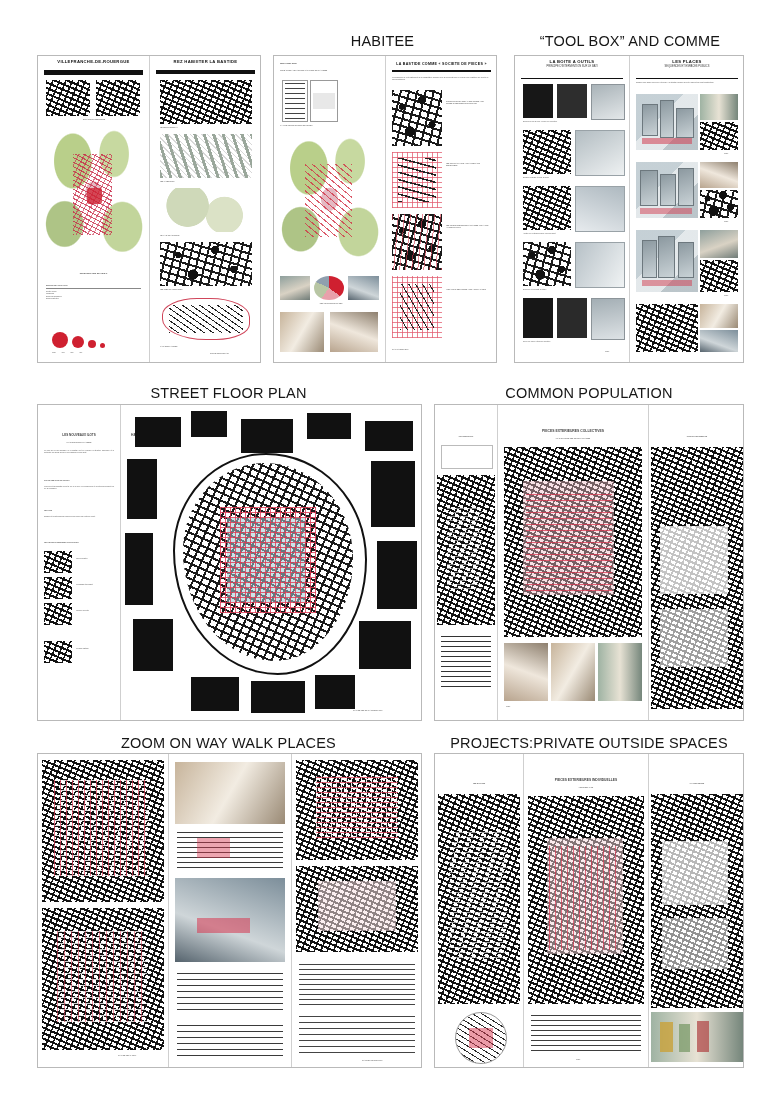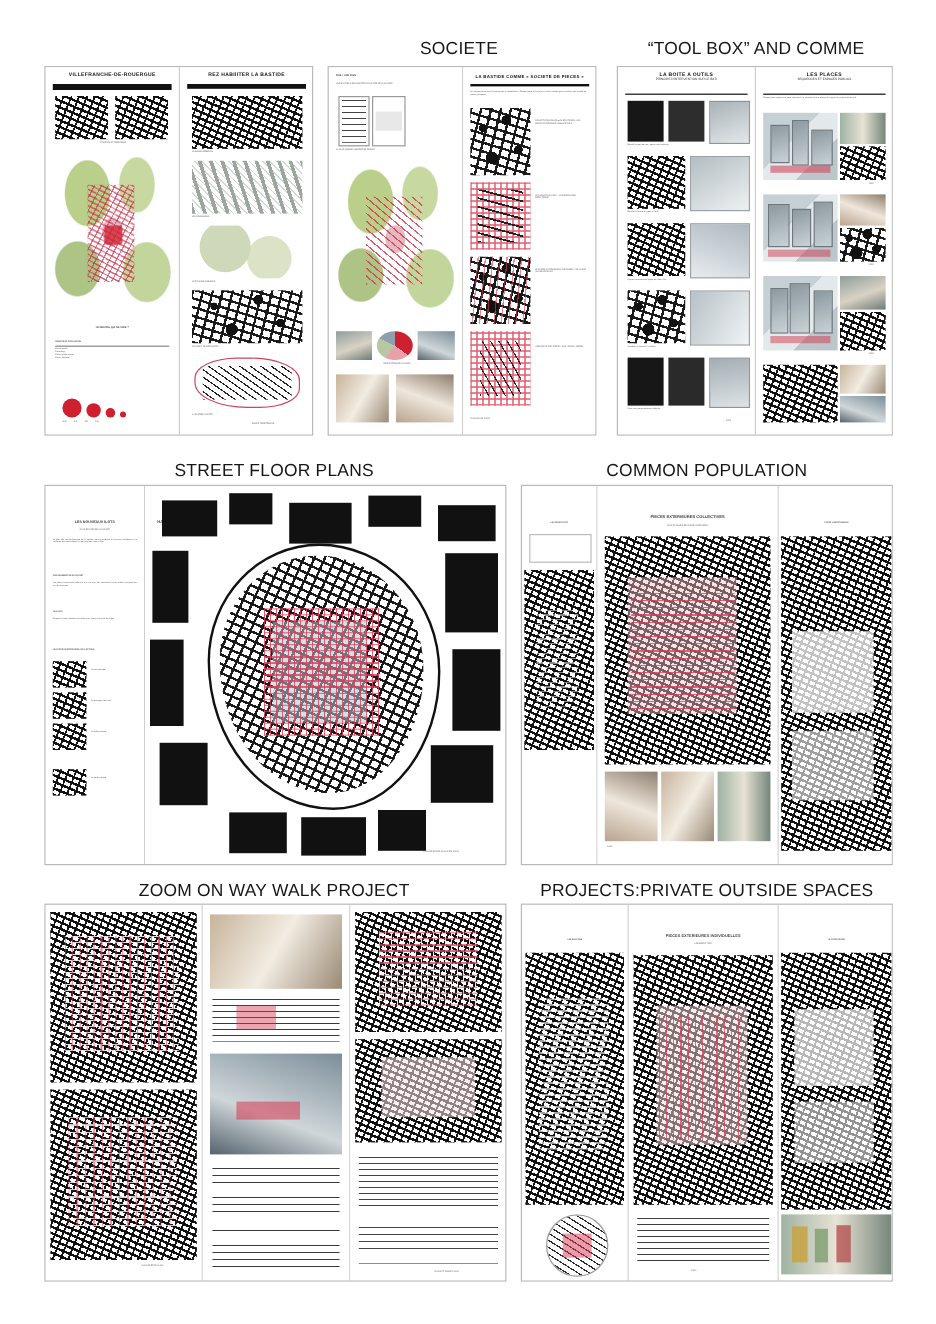--- a/index.html
+++ b/index.html
@@ -133,21 +133,21 @@
     position:absolute;
     background: linear-gradient(160deg,#8c99a0,#c9d2d6);
     border:.3px solid #6d787e;
   }
 </style>
 </head>
 <body>
 
 <div class="board">
 
-  <div class="section-title" style="position:absolute;left:270px;top:33px;width:225px;">SOCIETE</div>
+  <div class="section-title" style="position:absolute;left:270px;top:33px;width:225px;">HABITEE</div>
   <div class="section-title" style="position:absolute;left:510px;top:33px;width:240px;">“TOOL BOX” AND COMME</div>
 
   <div class="panel" style="position:absolute;left:37px;top:55px;width:224px;height:308px;">
 
     <div class="sheet" style="left:0;top:0;width:111px;height:306px;border:none;">
       <div class="sheet-title">VILLEFRANCHE-DE-ROUERGUE</div>
       <div style="position:absolute;left:6px;top:14px;width:99px;height:5px;background:#111;"></div>
 
       <div style="position:absolute;left:8px;top:24px;width:44px;height:36px;" class="map-dark"></div>
       <div style="position:absolute;left:58px;top:24px;width:44px;height:36px;" class="map-dark"></div>
@@ -343,21 +343,21 @@
       <div style="position:absolute;left:70px;top:174px;width:38px;height:28px;" class="photo-a"></div>
       <div style="position:absolute;left:70px;top:204px;width:38px;height:32px;" class="map-dark"></div>
       <div class="micro" style="position:absolute;left:94px;top:238px;">1/500</div>
 
       <div style="position:absolute;left:6px;top:248px;width:62px;height:48px;" class="map-dark"></div>
       <div style="position:absolute;left:70px;top:248px;width:38px;height:24px;" class="photo-d"></div>
       <div style="position:absolute;left:70px;top:274px;width:38px;height:22px;" class="photo-c"></div>
     </div>
   </div>
 
-  <div class="section-title" style="position:absolute;left:36px;top:385px;width:385px;">STREET FLOOR PLANS</div>
+  <div class="section-title" style="position:absolute;left:36px;top:385px;width:385px;">STREET FLOOR PLAN</div>
   <div class="section-title" style="position:absolute;left:434px;top:385px;width:310px;">COMMON POPULATION</div>
 
   <div class="panel" style="position:absolute;left:37px;top:404px;width:385px;height:317px;">
 
     <div class="sheet" style="left:0;top:0;width:82px;height:315px;border:none;">
       <div class="tiny" style="position:absolute;left:6px;top:28px;width:70px;text-align:center;font-weight:bold;font-size:3px;">LES NOUVEAUX ILOTS</div>
       <div class="micro" style="position:absolute;left:6px;top:36px;width:70px;text-align:center;">PLAN DES REZ-DE-CHAUSSEE</div>
       <div class="micro" style="position:absolute;left:6px;top:44px;width:70px;text-align:justify;">Le plan des rez-de-chaussee de la bastide met en evidence la structure parcellaire et la continuite des seuils depuis la rue jusqu'aux coeurs d'ilot.</div>
 
       <div class="micro" style="position:absolute;left:6px;top:74px;width:70px;font-weight:bold;">PROGRAMMATION DU PROJET</div>
@@ -454,21 +454,21 @@
 
     <div class="sheet" style="left:214px;top:0;width:95px;height:315px;border:none;">
       <div class="micro" style="position:absolute;left:6px;top:30px;width:84px;text-align:center;font-weight:bold;">COUPE LONGITUDINALE</div>
       <div style="position:absolute;left:2px;top:42px;width:92px;height:262px;" class="map-dark">
         <div style="position:absolute;left:10%;top:30%;width:74%;height:26%;background:#fff;opacity:.75;"></div>
         <div style="position:absolute;left:10%;top:62%;width:74%;height:22%;background:#fff;opacity:.6;"></div>
       </div>
     </div>
   </div>
 
-  <div class="section-title" style="position:absolute;left:36px;top:735px;width:385px;">ZOOM ON WAY WALK PROJECT</div>
+  <div class="section-title" style="position:absolute;left:36px;top:735px;width:385px;">ZOOM ON WAY WALK PLACES</div>
   <div class="section-title" style="position:absolute;left:434px;top:735px;width:310px;">PROJECTS:PRIVATE OUTSIDE SPACES</div>
 
   <div class="panel" style="position:absolute;left:37px;top:753px;width:385px;height:315px;">
 
     <div class="sheet" style="left:0;top:0;width:130px;height:313px;border:none;">
       <div style="position:absolute;left:4px;top:6px;width:122px;height:142px;" class="map-dark">
         <div style="position:absolute;left:10%;top:14%;width:78%;height:68%;background:
              repeating-linear-gradient(90deg, rgba(220,60,85,.7) 0 1px, transparent 1px 6px),
              repeating-linear-gradient(0deg, rgba(255,255,255,.85) 0 1px, transparent 1px 5px);"></div>
       </div>

